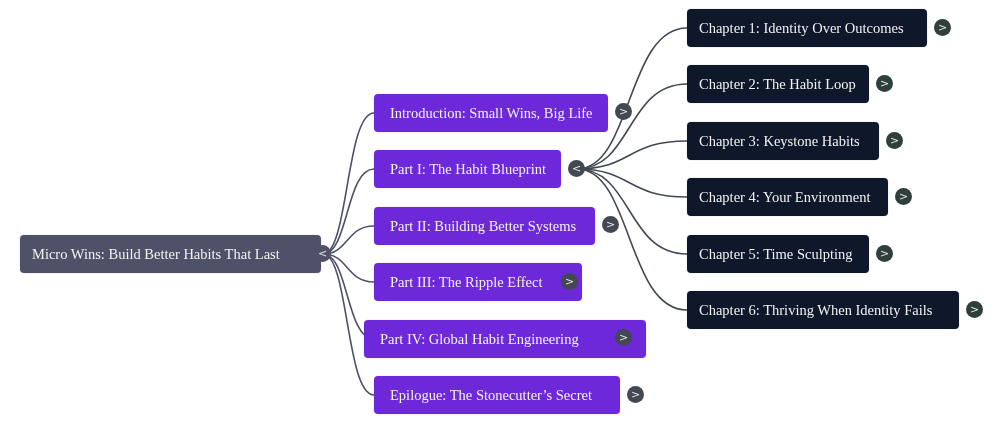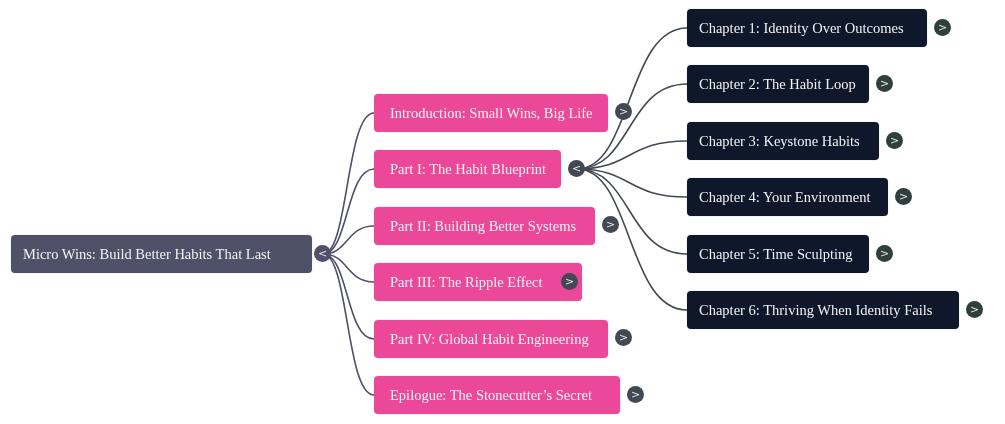--- a/index.html
+++ b/index.html
@@ -3,21 +3,21 @@
 <meta charset="utf-8">
 <style>
   html, body { margin: 0; padding: 0; background: #ffffff; }
   body { width: 1005px; height: 424px; position: relative; overflow: hidden;
          font-family: "Liberation Serif", "DejaVu Serif", serif; }
   #links { position: absolute; left: 0; top: 0; width: 1005px; height: 424px; }
   .node { position: absolute; height: 38px; border-radius: 4px; box-sizing: border-box;
           color: #f2f2f2; font-size: 14.5px; line-height: 38px; padding-left: 12px;
           white-space: nowrap; cursor: pointer; box-shadow: 0 0 0 1px rgba(0,0,0,0.04); }
   .node.root { background: #4f5168; }
-  .node.part { background: #ec4899; padding-left: 16px; }
+  .node.part { background: #6d28d9; padding-left: 16px; }
   .node.chapter { background: #0f172a; }
   .toggle { position: absolute; width: 17px; height: 17px; border-radius: 50%;
             color: #e6e6e6; font-family: "DejaVu Sans", sans-serif; font-size: 11px;
             line-height: 17px; text-align: center; cursor: pointer; }
   .toggle.root { background: #4f5168; }
   .toggle.part { background: #434953; }
   .toggle.chapter { background: #2f403c; }
 </style>
 </head>
 <body>
@@ -34,21 +34,21 @@
   <g id="part-links">
       <path d="M577,169 C632,169 626.5,28 687,28" fill="none" stroke="#434953" stroke-width="1.6"></path>
       <path d="M577,169 C632,169 626.5,84 687,84" fill="none" stroke="#434953" stroke-width="1.6"></path>
       <path d="M577,169 C632,169 626.5,141 687,141" fill="none" stroke="#434953" stroke-width="1.6"></path>
       <path d="M577,169 C632,169 626.5,197 687,197" fill="none" stroke="#434953" stroke-width="1.6"></path>
       <path d="M577,169 C632,169 626.5,254 687,254" fill="none" stroke="#434953" stroke-width="1.6"></path>
       <path d="M577,169 C632,169 626.5,310 687,310" fill="none" stroke="#434953" stroke-width="1.6"></path>
     </g>
 </svg>
 
-<div class="node root" style="left:11px; top:235px; width:301px;">
+<div class="node root" style="left:20px; top:235px; width:301px;">
   <span>Micro Wins: Build Better Habits That Last</span>
 </div>
 <div class="toggle root" style="left:314px; top:245px;">
   <span>&lt;</span>
 </div>
 
 <div class="node part" style="left:374px; top:94px; width:234px;">
   <span>Introduction: Small Wins, Big Life</span>
 </div>
 <div class="toggle part" style="left:615px; top:103px;">
@@ -69,21 +69,21 @@
   <span>&gt;</span>
 </div>
 
 <div class="node part" style="left:374px; top:263px; width:208px;">
   <span>Part III: The Ripple Effect</span>
 </div>
 <div class="toggle part" style="left:561px; top:273px;">
   <span>&gt;</span>
 </div>
 
-<div class="node part" style="left:374px; top:320px; width:234px;">
+<div class="node part" style="left:364px; top:320px; width:282px;">
   <span>Part IV: Global Habit Engineering</span>
 </div>
 <div class="toggle part" style="left:615px; top:329px;">
   <span>&gt;</span>
 </div>
 
 <div class="node part" style="left:374px; top:376px; width:246px;">
   <span>Epilogue: The Stonecutter’s Secret</span>
 </div>
 <div class="toggle part" style="left:627px; top:386px;">

